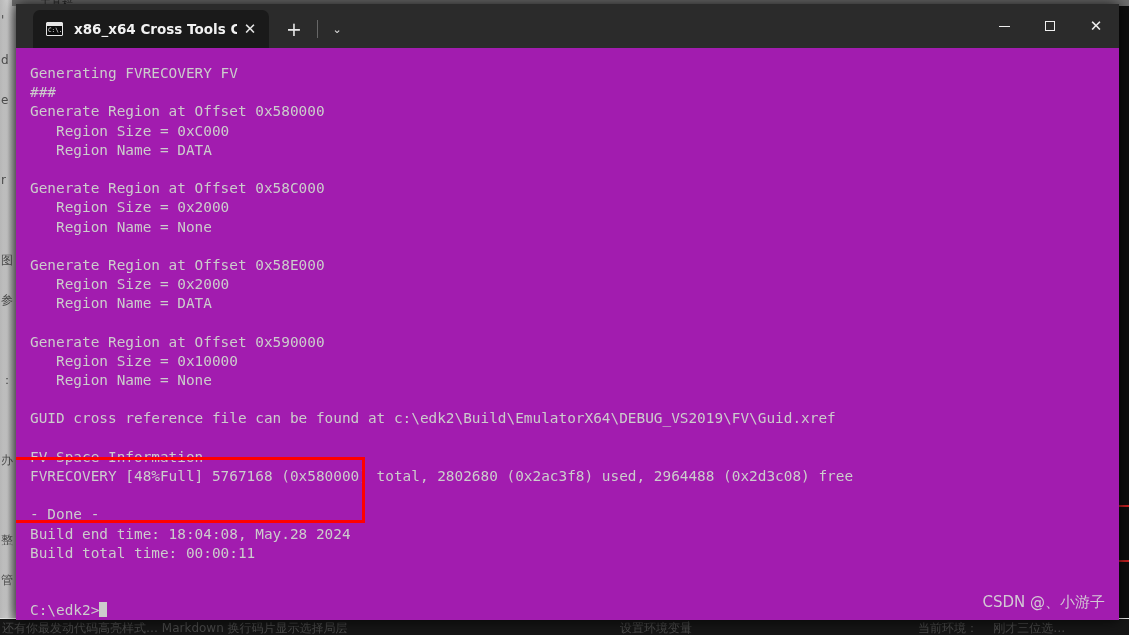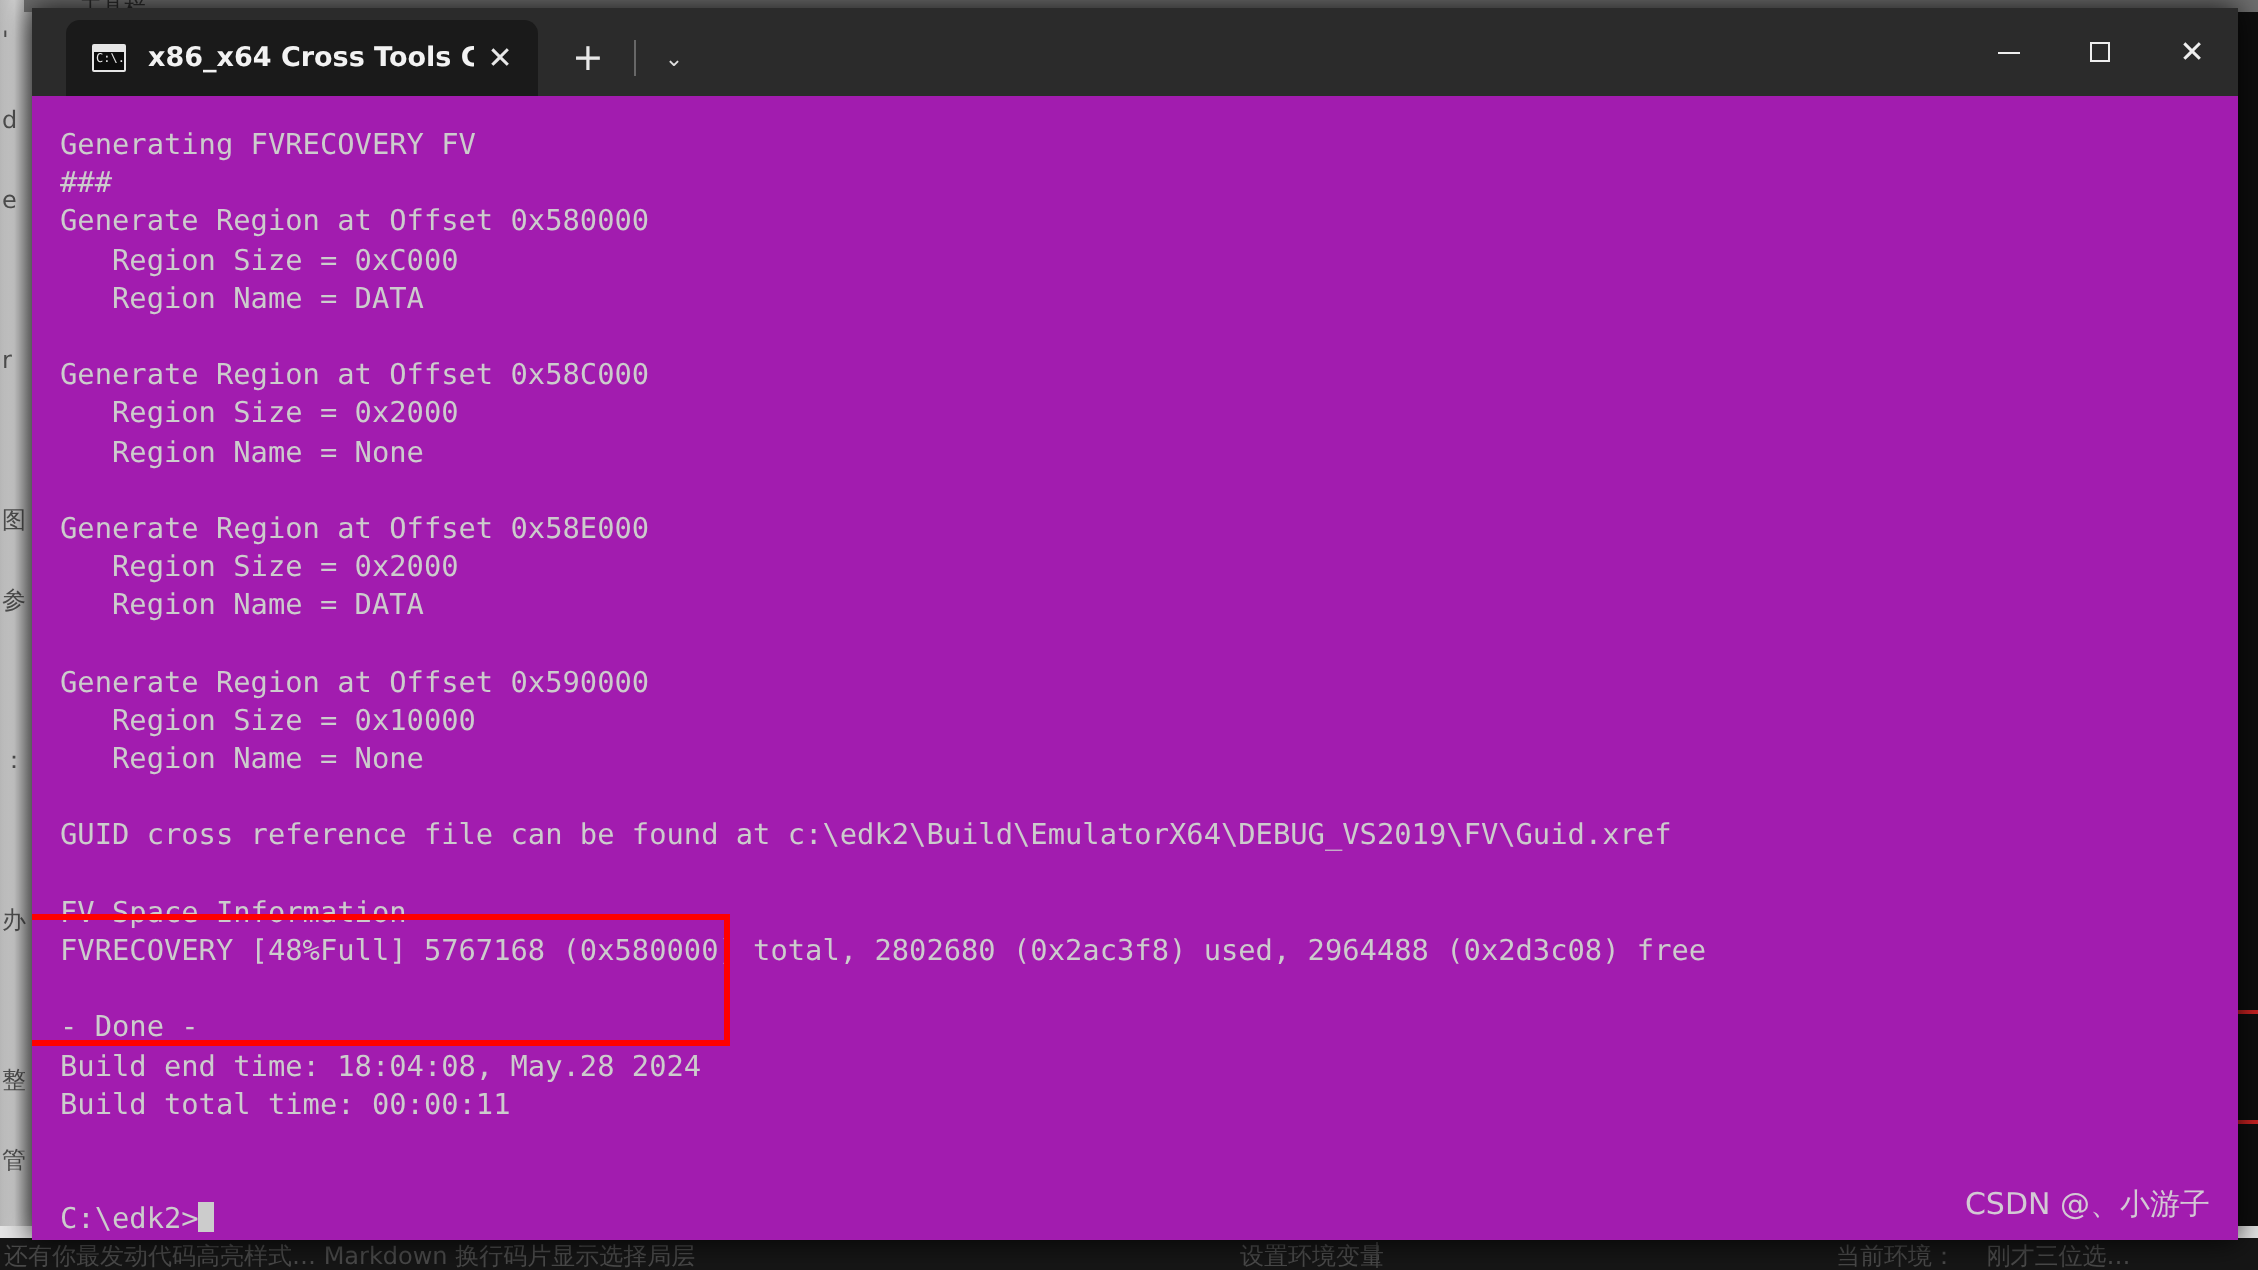--- a/index.html
+++ b/index.html
@@ -93,21 +93,21 @@
     font-family: "DejaVu Sans", sans-serif;
     font-size: 11px;
     color: #2c2c2c;
     white-space: pre;
   }
   
   #bg-taskbar {
     position: absolute;
     left: 0; right: 0; bottom: 0; height: 16px;
     background: #161616;
-    border-top: 6px solid #e5e5e5;
+    border-top: 1px solid #e5e5e5;
     overflow: hidden;
   }
   #bg-taskbar .tb-text {
     position: absolute;
     top: 1px;
     font-family: "DejaVu Sans", sans-serif;
     font-size: 12px;
     color: #4a4a4a;
     white-space: pre;
   }

